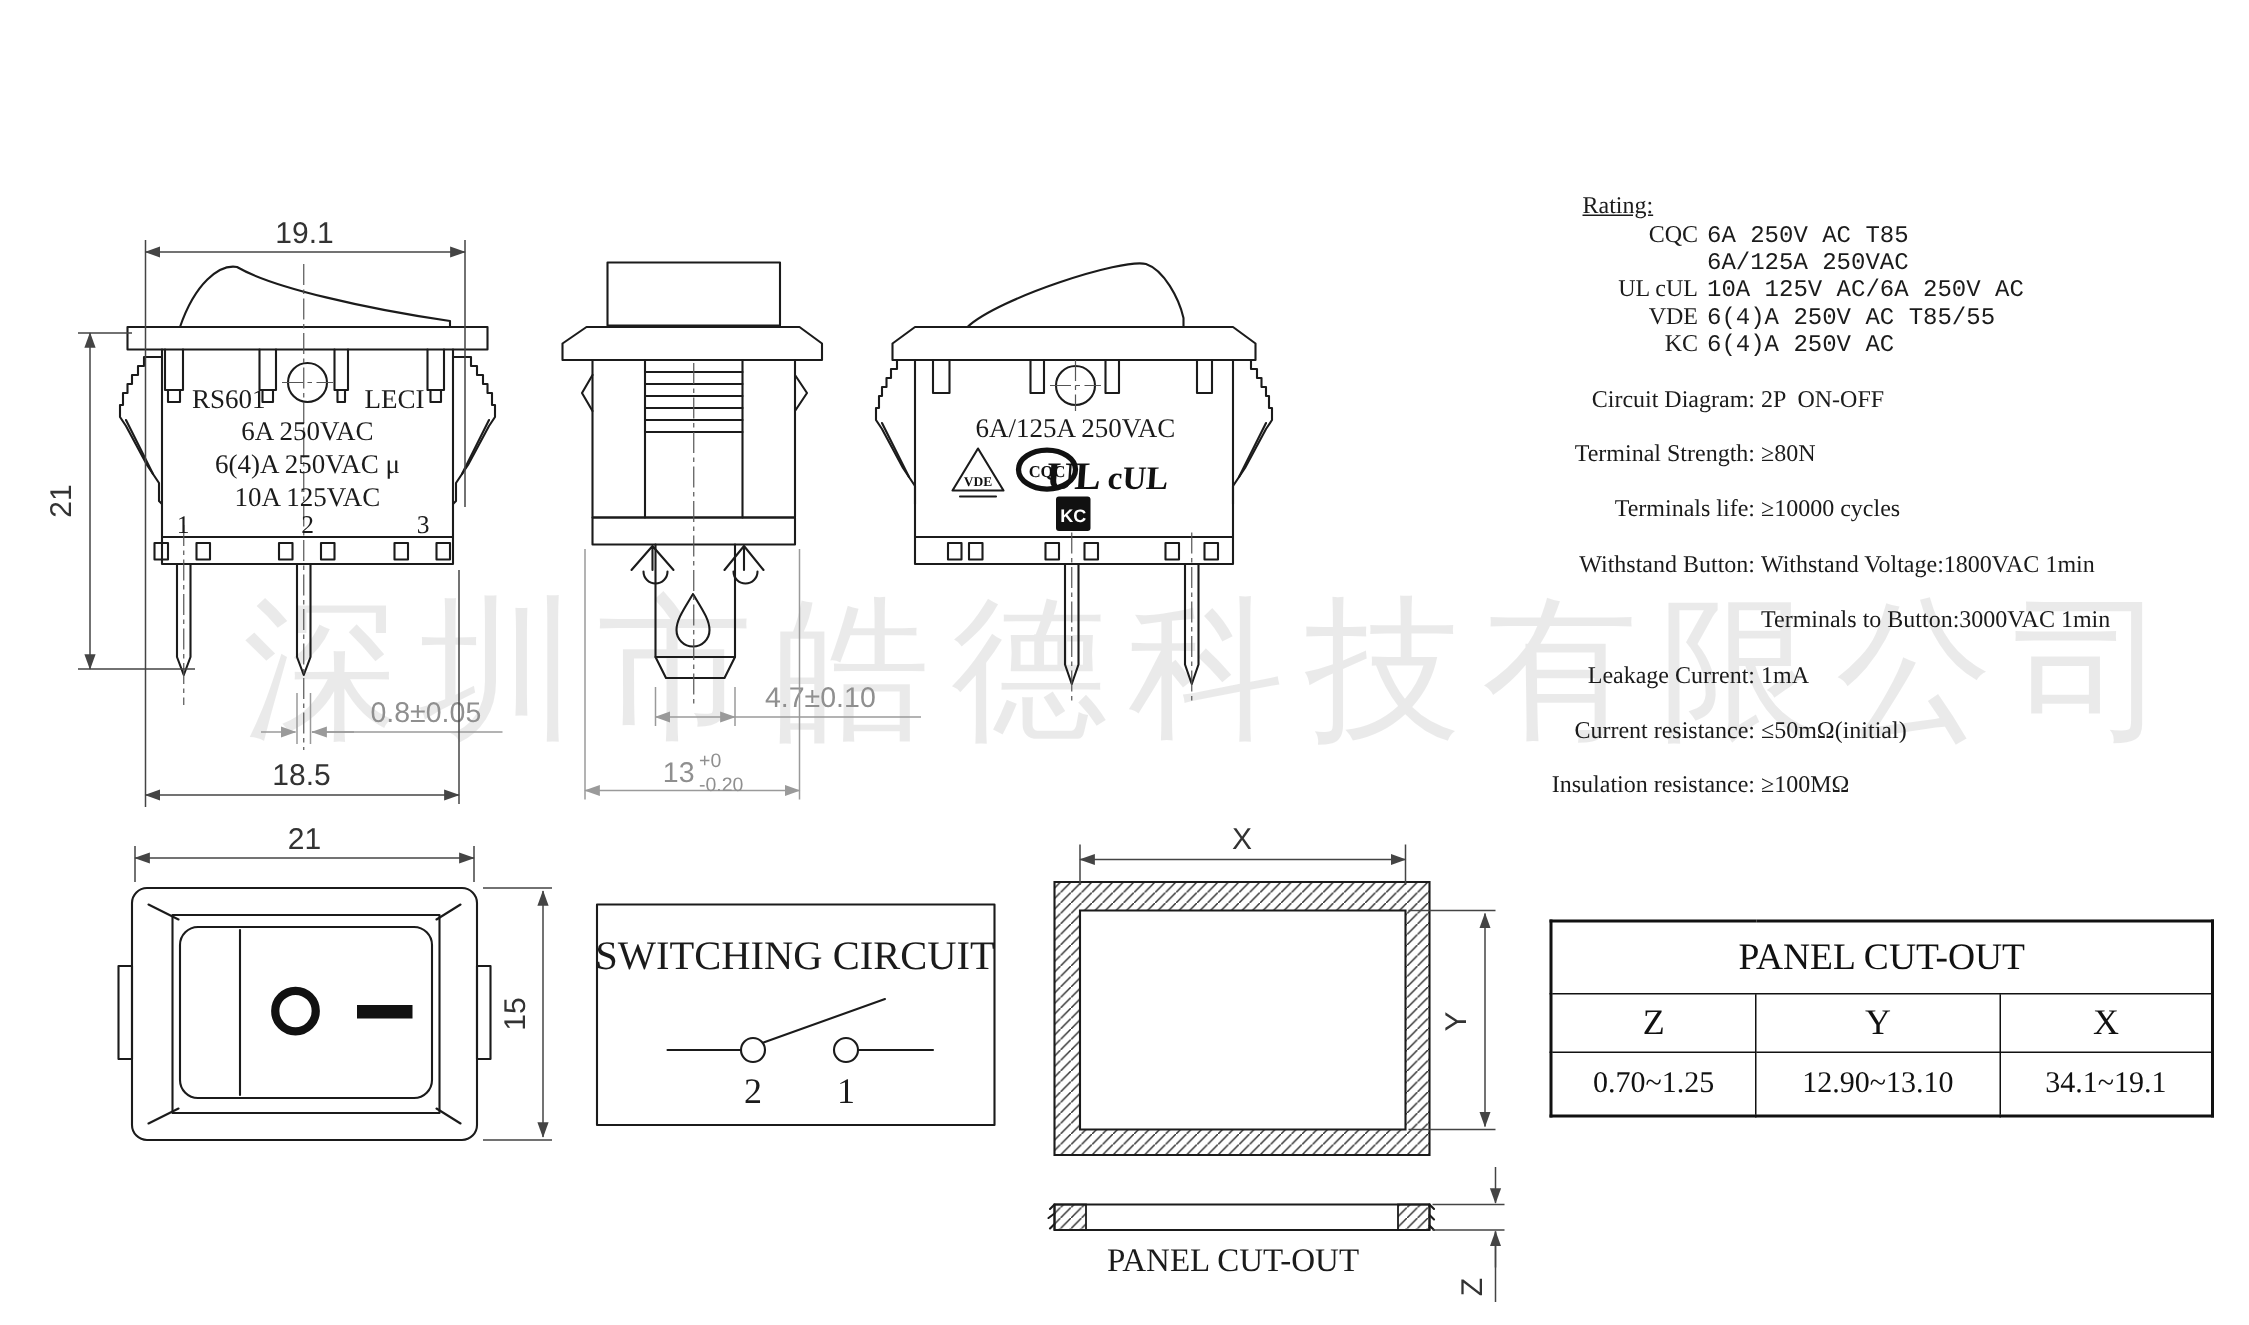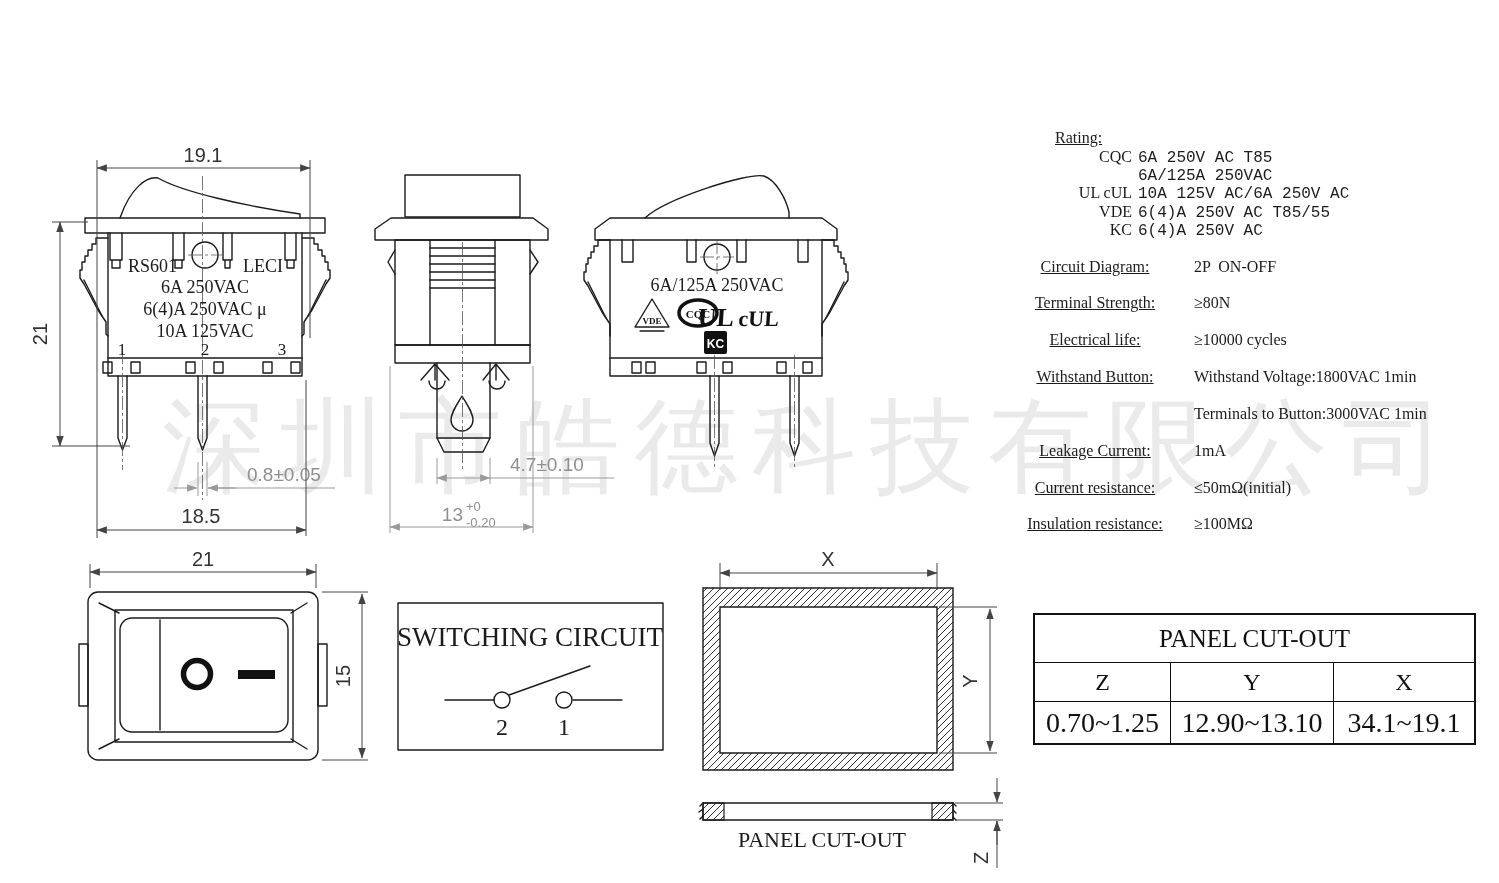--- a/index.html
+++ b/index.html
@@ -19,33 +19,33 @@
   .toltxt{font-family:"Liberation Sans",sans-serif;font-size:13px;fill:#8f8f8f;}
   .mark{font-family:"Liberation Serif",serif;font-size:18px;fill:#1b1b1b;}
   .term{font-family:"Liberation Serif",serif;font-size:17px;fill:#1b1b1b;}
   .bigser{font-family:"Liberation Serif",serif;fill:#1b1b1b;}
   .logo-b{font-family:"Liberation Serif",serif;font-weight:bold;fill:#111;}
   
   .specs{position:absolute;left:1020px;top:0;width:470px;z-index:3;
          font-family:"Liberation Serif",serif;font-size:16px;color:#1b1b1b;}
   .specs .row{position:absolute;left:0;white-space:nowrap;}
   .specs .agency{display:inline-block;width:112px;text-align:right;}
-  .specs .lab{display:inline-block;width:150px;text-align:center;text-decoration:underline;}
-  .specs .val{margin-left:24px;white-space:pre;}
+  .specs .lab{display:inline-block;width:150px;text-align:right;}
+  .specs .val{margin-left:4px;white-space:pre;}
   .specs .agency + .val{margin-left:6px;font-family:Liberation Mono, monospace;}
   .rating-head{position:absolute;left:35px;top:129px;text-decoration:underline;}
   
   .cutout-table{position:absolute;left:1033px;top:613px;z-index:3;border-collapse:collapse;
                 table-layout:fixed;font-family:"Liberation Serif",serif;color:#111;}
   .cutout-table td,.cutout-table th{border:1.5px solid #111;text-align:center;vertical-align:middle;
                 font-weight:normal;padding:0;}
   .cutout-table{border:2.5px solid #111;}
   .tbl-title{font-size:25px;height:47px;}
   .tbl-head{font-size:24px;height:38px;}
-  .tbl-cell{font-size:28px;height:41px;}
+  .tbl-cell{font-size:20px;height:41px;}
   .c1{width:135px;} .c2{width:162px;} .c3{width:140px;}
 </style>
 </head>
 <body>
 
 <div id="canvas">
 
   <div id="watermark">深圳市皓德科技有限公司</div>
 
   <svg id="draw" width="1499" height="883" viewBox="0 0 1499 883">
@@ -259,21 +259,21 @@
     <div class="rating-head">Rating:</div>
 
     <div class="row" style="top:148px"><span class="agency">CQC</span><span class="val">6A 250V AC T85</span></div>
     <div class="row" style="top:166px"><span class="agency"></span><span class="val">6A/125A 250VAC</span></div>
     <div class="row" style="top:184px"><span class="agency">UL cUL</span><span class="val">10A 125V AC/6A 250V AC</span></div>
     <div class="row" style="top:203px"><span class="agency">VDE</span><span class="val">6(4)A 250V AC T85/55</span></div>
     <div class="row" style="top:221px"><span class="agency">KC</span><span class="val">6(4)A 250V AC</span></div>
 
     <div class="row" style="top:258px"><span class="lab">Circuit Diagram:</span><span class="val">2P  ON-OFF</span></div>
     <div class="row" style="top:294px"><span class="lab">Terminal Strength:</span><span class="val">≥80N</span></div>
-    <div class="row" style="top:331px"><span class="lab">Electrical life:</span><span class="val">≥10000 cycles</span></div>
+    <div class="row" style="top:331px"><span class="lab">Terminals life:</span><span class="val">≥10000 cycles</span></div>
     <div class="row" style="top:368px"><span class="lab">Withstand Button:</span><span class="val">Withstand Voltage:1800VAC 1min</span></div>
     <div class="row" style="top:405px"><span class="lab"></span><span class="val">Terminals to Button:3000VAC 1min</span></div>
     <div class="row" style="top:442px"><span class="lab">Leakage Current:</span><span class="val">1mA</span></div>
     <div class="row" style="top:479px"><span class="lab">Current resistance:</span><span class="val">≤50mΩ(initial)</span></div>
     <div class="row" style="top:515px"><span class="lab">Insulation resistance:</span><span class="val">≥100MΩ</span></div>
   </div>
 
   <table class="cutout-table">
     <tbody>
         <tr>

